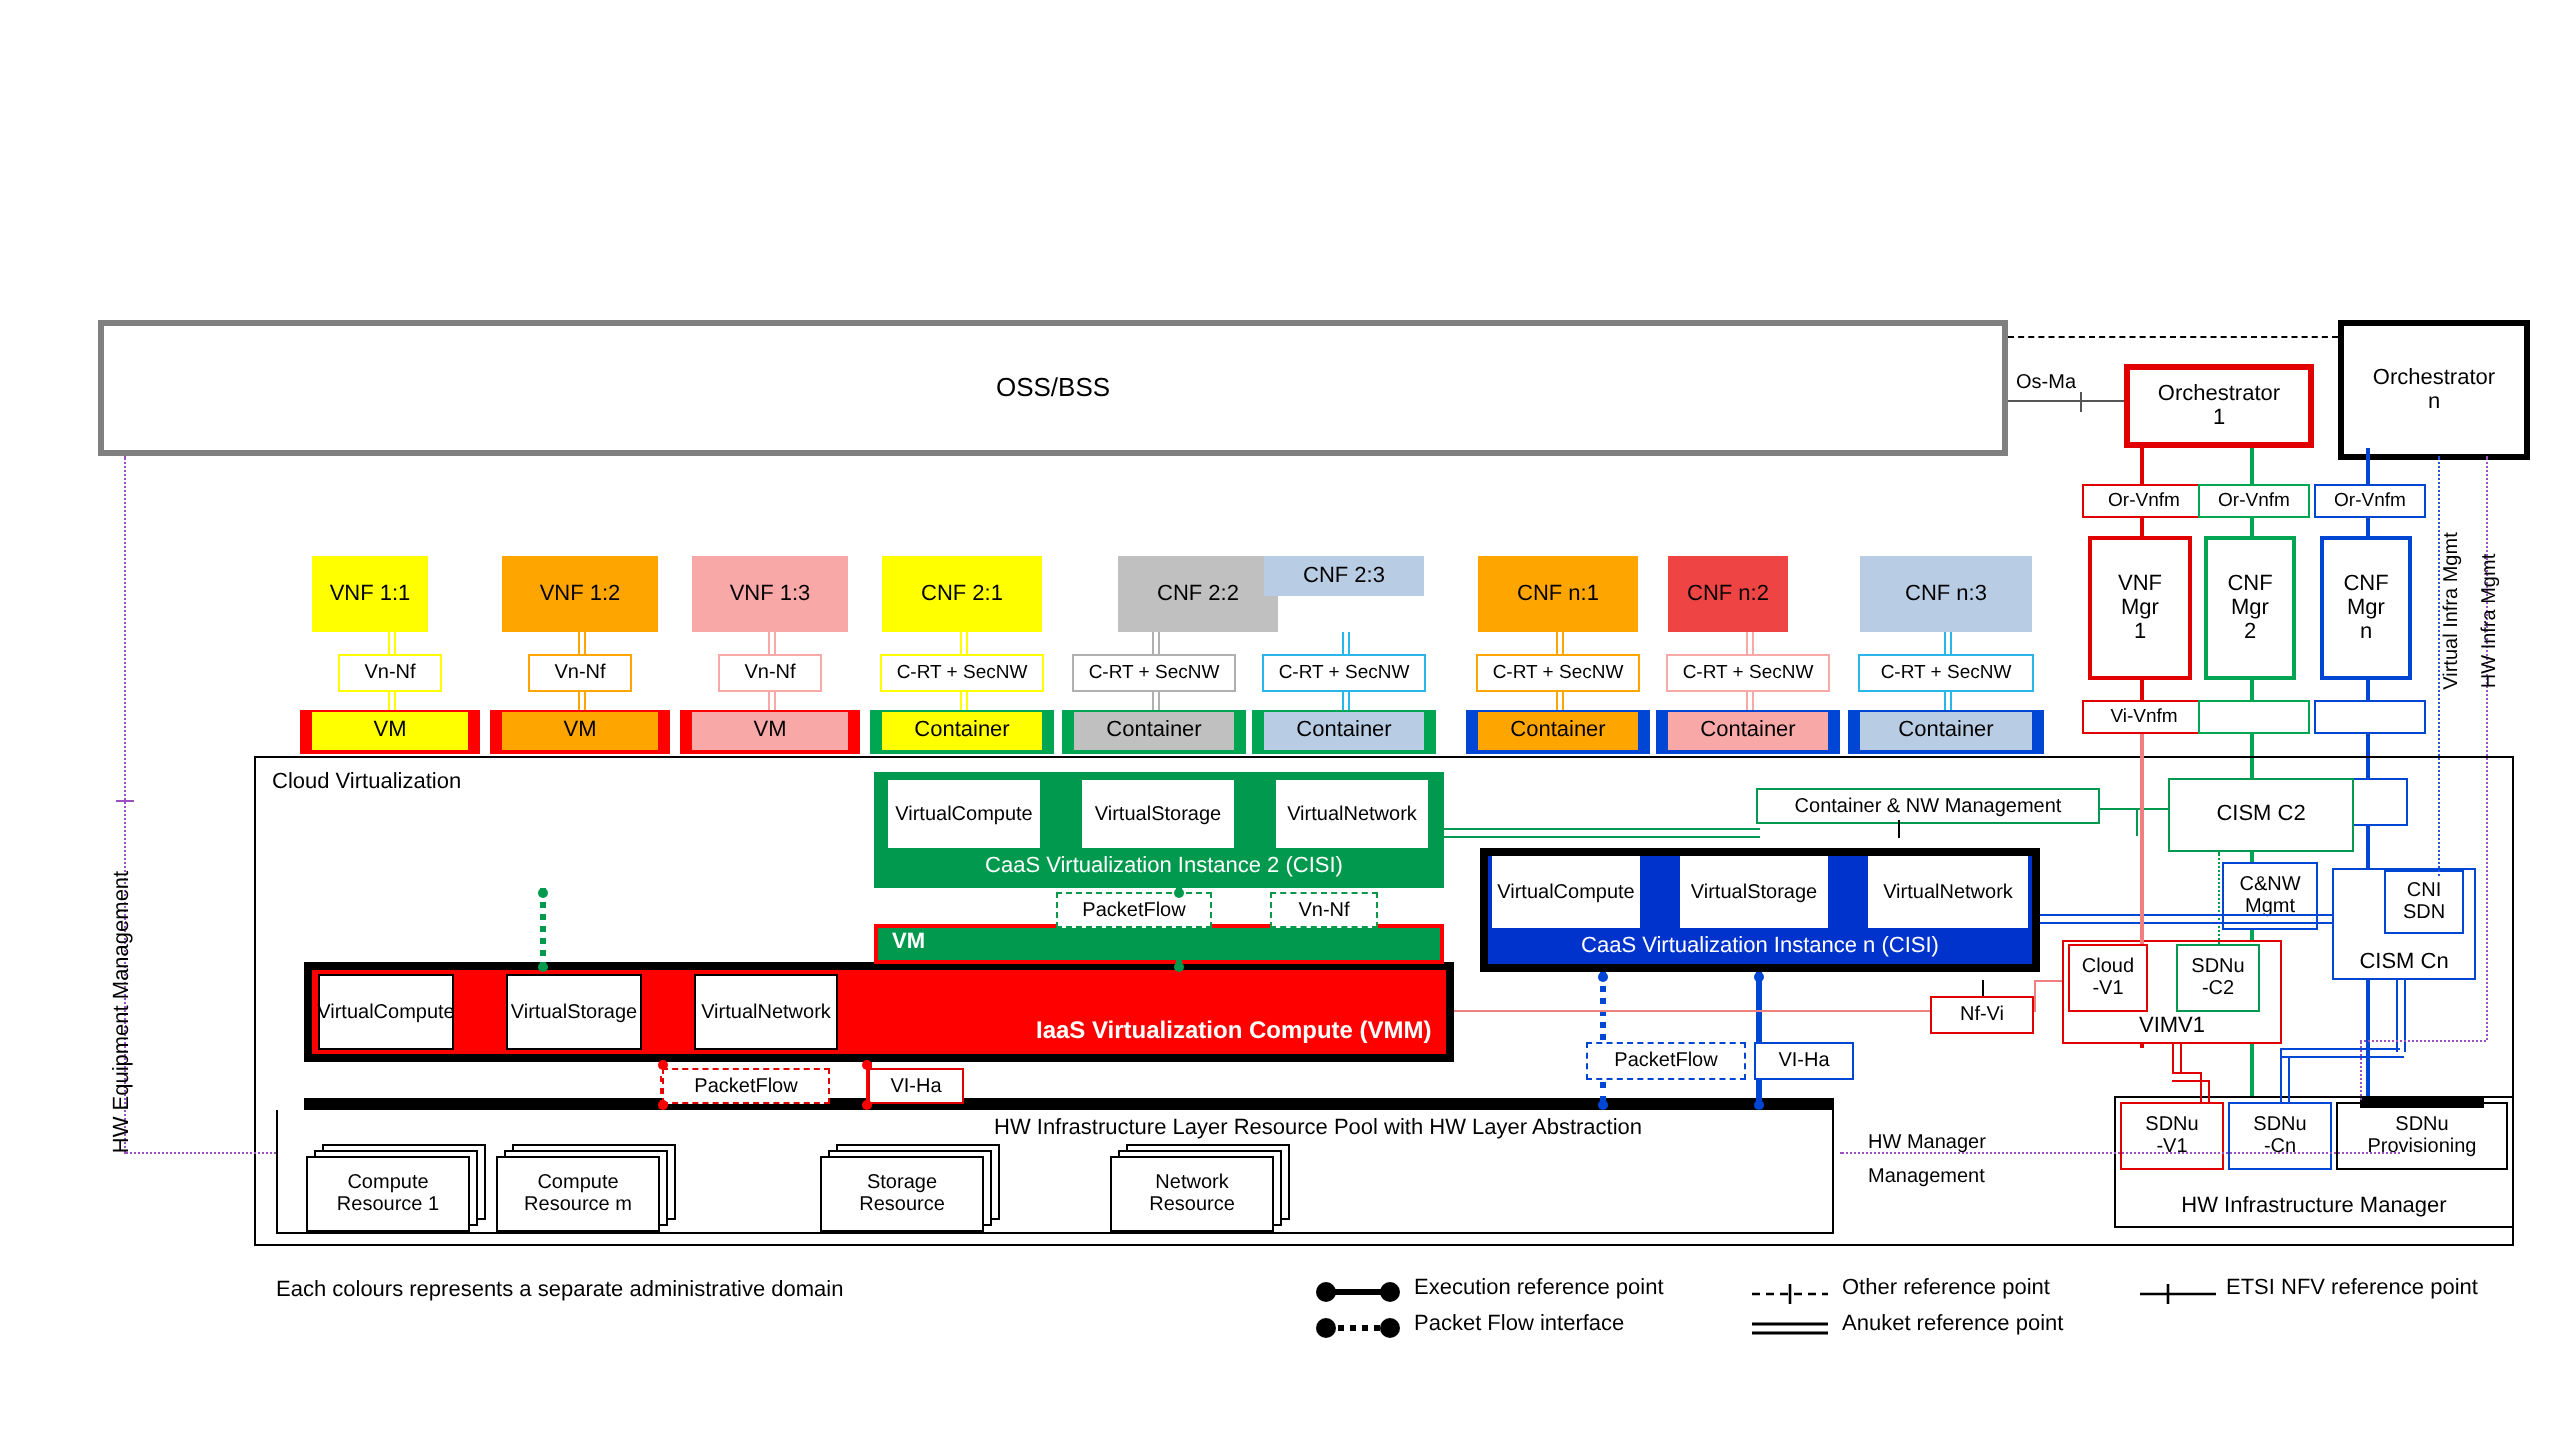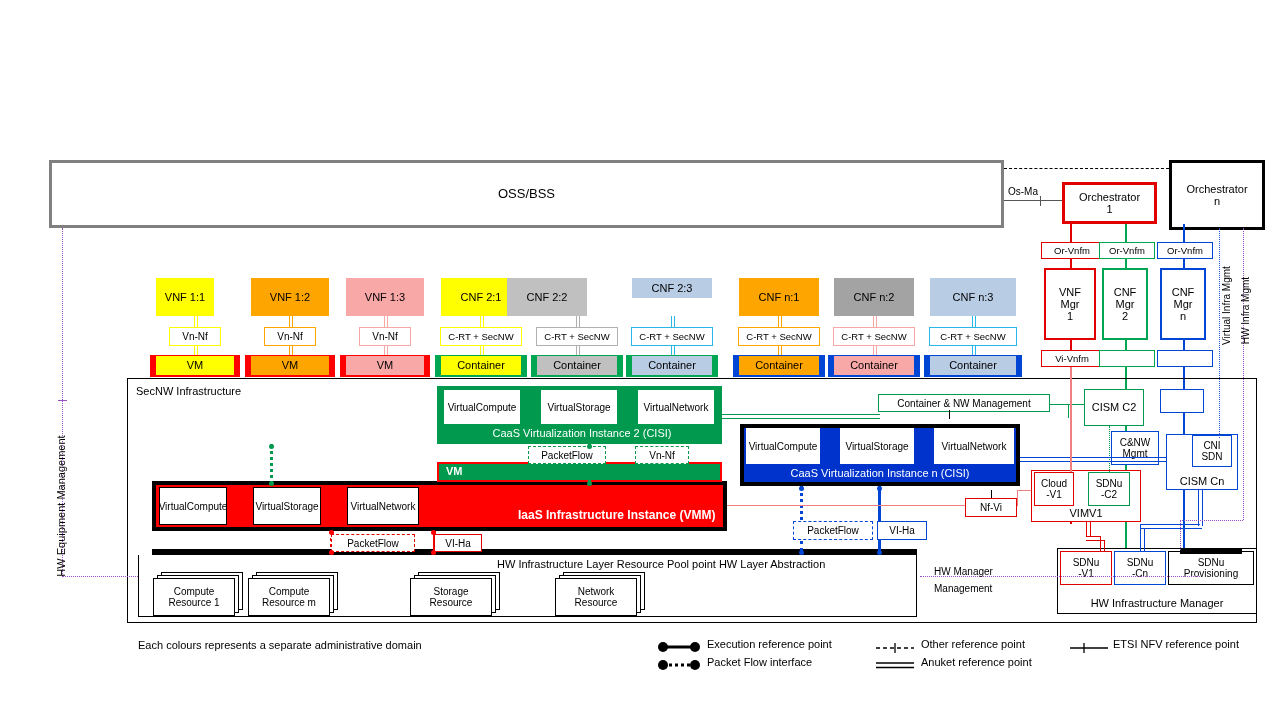--- a/index.html
+++ b/index.html
@@ -103,21 +103,21 @@
     </div>
     <div class="ln vline" style="left:479.5px;top:316px;height:54px;border-left:1px solid #ffff00;"></div>
     <div class="ln vline" style="left:482.5px;top:316px;height:54px;border-left:1px solid #ffff00;"></div>
     <div class="rp" style="left:440px;top:327px;width:82px;height:19px;border-color:#ffff00;font-size:9.5px;">
       <span>C-RT + SecNW</span>
     </div>
     <div class="abs" style="left:435px;top:355px;width:92px;height:22px;background:#00a651;"></div>
     <div class="box" style="left:441px;top:356px;width:80px;height:19px;background:#ffff00;font-size:11px;">
       <span>Container</span>
     </div>
-    <div class="box" style="left:507px;top:278px;width:80px;height:38px;background:#c0c0c0;font-size:11px;">
+    <div class="box" style="left:559px;top:278px;width:80px;height:38px;background:#c0c0c0;font-size:11px;">
       <span>CNF 2:2</span>
     </div>
     <div class="ln vline" style="left:575.5px;top:316px;height:54px;border-left:1px solid #b0b0b0;"></div>
     <div class="ln vline" style="left:578.5px;top:316px;height:54px;border-left:1px solid #b0b0b0;"></div>
     <div class="rp" style="left:536px;top:327px;width:82px;height:19px;border-color:#b0b0b0;font-size:9.5px;">
       <span>C-RT + SecNW</span>
     </div>
     <div class="abs" style="left:531px;top:355px;width:92px;height:22px;background:#00a651;"></div>
     <div class="box" style="left:537px;top:356px;width:80px;height:19px;background:#c0c0c0;font-size:11px;">
       <span>Container</span>
@@ -139,21 +139,21 @@
     </div>
     <div class="ln vline" style="left:777.5px;top:316px;height:54px;border-left:1px solid #ffa500;"></div>
     <div class="ln vline" style="left:780.5px;top:316px;height:54px;border-left:1px solid #ffa500;"></div>
     <div class="rp" style="left:738px;top:327px;width:82px;height:19px;border-color:#ffa500;font-size:9.5px;">
       <span>C-RT + SecNW</span>
     </div>
     <div class="abs" style="left:733px;top:355px;width:92px;height:22px;background:#0046d5;"></div>
     <div class="box" style="left:739px;top:356px;width:80px;height:19px;background:#ffa500;font-size:11px;">
       <span>Container</span>
     </div>
-    <div class="box" style="left:834px;top:278px;width:80px;height:38px;background:#a3a3a3;font-size:11px;">
+    <div class="box" style="left:834px;top:278px;width:60px;height:38px;background:#ef4444;font-size:11px;">
       <span>CNF n:2</span>
     </div>
     <div class="ln vline" style="left:872.5px;top:316px;height:54px;border-left:1px solid #f9a8a8;"></div>
     <div class="ln vline" style="left:875.5px;top:316px;height:54px;border-left:1px solid #f9a8a8;"></div>
     <div class="rp" style="left:833px;top:327px;width:82px;height:19px;border-color:#f9a8a8;font-size:9.5px;">
       <span>C-RT + SecNW</span>
     </div>
     <div class="abs" style="left:828px;top:355px;width:92px;height:22px;background:#0046d5;"></div>
     <div class="box" style="left:834px;top:356px;width:80px;height:19px;background:#f9a8a8;font-size:11px;">
       <span>Container</span>
@@ -207,24 +207,24 @@
       <span>Mgr</span>
       <span>n</span>
     </div>
     <div class="rp" style="left:1157px;top:350px;width:56px;height:17px;border-color:#0046d5;font-size:9.5px;">
       <span></span>
     </div>
     <div class="abs" style="left:1160px;top:389px;width:44px;height:24px;border:1px solid #0046d5;background:#fff;"></div>
   </div>
 
 <div class="abs" style="left:127px;top:378px;width:1130px;height:245px;border:1px solid #000;background:transparent;"></div>
-<div class="lbl" style="left:136px;top:385px;font-size:11px;">SecNW Infrastructure</div>
+<div class="lbl" style="left:136px;top:385px;font-size:11px;">Cloud Virtualization</div>
 
 <div class="abs" style="left:152px;top:481px;width:575px;height:50px;background:#ff0000;border:4px solid #000;"></div>
-<div class="lbl" style="left:518px;top:508px;font-size:12px;color:#fff;font-weight:bold;">IaaS Infrastructure Instance (VMM)</div>
+<div class="lbl" style="left:518px;top:508px;font-size:12px;color:#fff;font-weight:bold;">IaaS Virtualization Compute (VMM)</div>
 <div class="box" style="left:159px;top:487px;width:68px;height:38px;background:#fff;border:1px solid #000;flex-direction:column;font-size:10px;">
   <span style="white-space:pre-line;"><span>Virtual</span><span>Compute</span></span>
 </div>
 <div class="box" style="left:253px;top:487px;width:68px;height:38px;background:#fff;border:1px solid #000;flex-direction:column;font-size:10px;">
   <span style="white-space:pre-line;"><span>Virtual</span><span>Storage</span></span>
 </div>
 <div class="box" style="left:347px;top:487px;width:72px;height:38px;background:#fff;border:1px solid #000;flex-direction:column;font-size:10px;">
   <span style="white-space:pre-line;"><span>Virtual</span><span>Network</span></span>
 </div>
 
@@ -250,21 +250,21 @@
 </div>
 <div class="box" style="left:840px;top:428px;width:74px;height:36px;background:#fff;border:1px solid #fff;flex-direction:column;font-size:10px;">
   <span style="white-space:pre-line;"><span>Virtual</span><span>Storage</span></span>
 </div>
 <div class="box" style="left:934px;top:428px;width:80px;height:36px;background:#fff;border:1px solid #fff;flex-direction:column;font-size:10px;">
   <span style="white-space:pre-line;"><span>Virtual</span><span>Network</span></span>
 </div>
 
 <div class="abs" style="left:152px;top:549px;width:765px;height:6px;background:#000;"></div>
 <div class="abs" style="left:138px;top:555px;width:779px;height:62px;border:1px solid #000;border-top:none;background:#fff;"></div>
-<div class="lbl" style="left:497px;top:558px;font-size:11px;">HW Infrastructure Layer Resource Pool point HW Layer Abstraction</div>
+<div class="lbl" style="left:497px;top:558px;font-size:11px;">HW Infrastructure Layer Resource Pool with HW Layer Abstraction</div>
 <div id="hw-resources-layer">
     <div class="stack" style="left:153px;top:572px;width:96px;height:42px;">
       <div class="sh" style="left:8px;top:0px;width:80px;height:36px;"></div>
       <div class="sh" style="left:4px;top:3px;width:80px;height:36px;"></div>
       <div class="sh" style="left:0px;top:6px;width:80px;height:36px;display:flex;flex-direction:column;align-items:center;justify-content:center;font-size:10px;line-height:1.15;">
         <span>Compute</span>
         <span>Resource 1</span>
       </div>
     </div>
     <div class="stack" style="left:248px;top:572px;width:96px;height:42px;">
@@ -289,21 +289,21 @@
       <div class="sh" style="left:0px;top:6px;width:80px;height:36px;display:flex;flex-direction:column;align-items:center;justify-content:center;font-size:10px;line-height:1.15;">
         <span>Network</span>
         <span>Resource</span>
       </div>
     </div>
   </div>
 
 <div class="box" style="left:878px;top:394px;width:172px;height:18px;border:1px solid #00994d;background:#fff;font-size:10px;">
   <span>Container &amp; NW Management</span>
 </div>
-<div class="box" style="left:1084px;top:389px;width:60px;height:37px;border:1px solid #00994d;background:#fff;font-size:11px;">
+<div class="box" style="left:1084px;top:389px;width:93px;height:37px;border:1px solid #00994d;background:#fff;font-size:11px;">
   <span>CISM C2</span>
 </div>
 <div class="box" style="left:1111px;top:431px;width:48px;height:34px;border:1px solid #0046d5;background:#fff;flex-direction:column;font-size:10px;">
   <span>C&amp;NW</span>
   <span>Mgmt</span>
 </div>
 <div class="box" style="left:1166px;top:434px;width:72px;height:56px;border:1px solid #0046d5;background:#fff;
             align-items:flex-end;padding-bottom:2px;font-size:11px;">
   <span>CISM Cn</span>
 </div>

